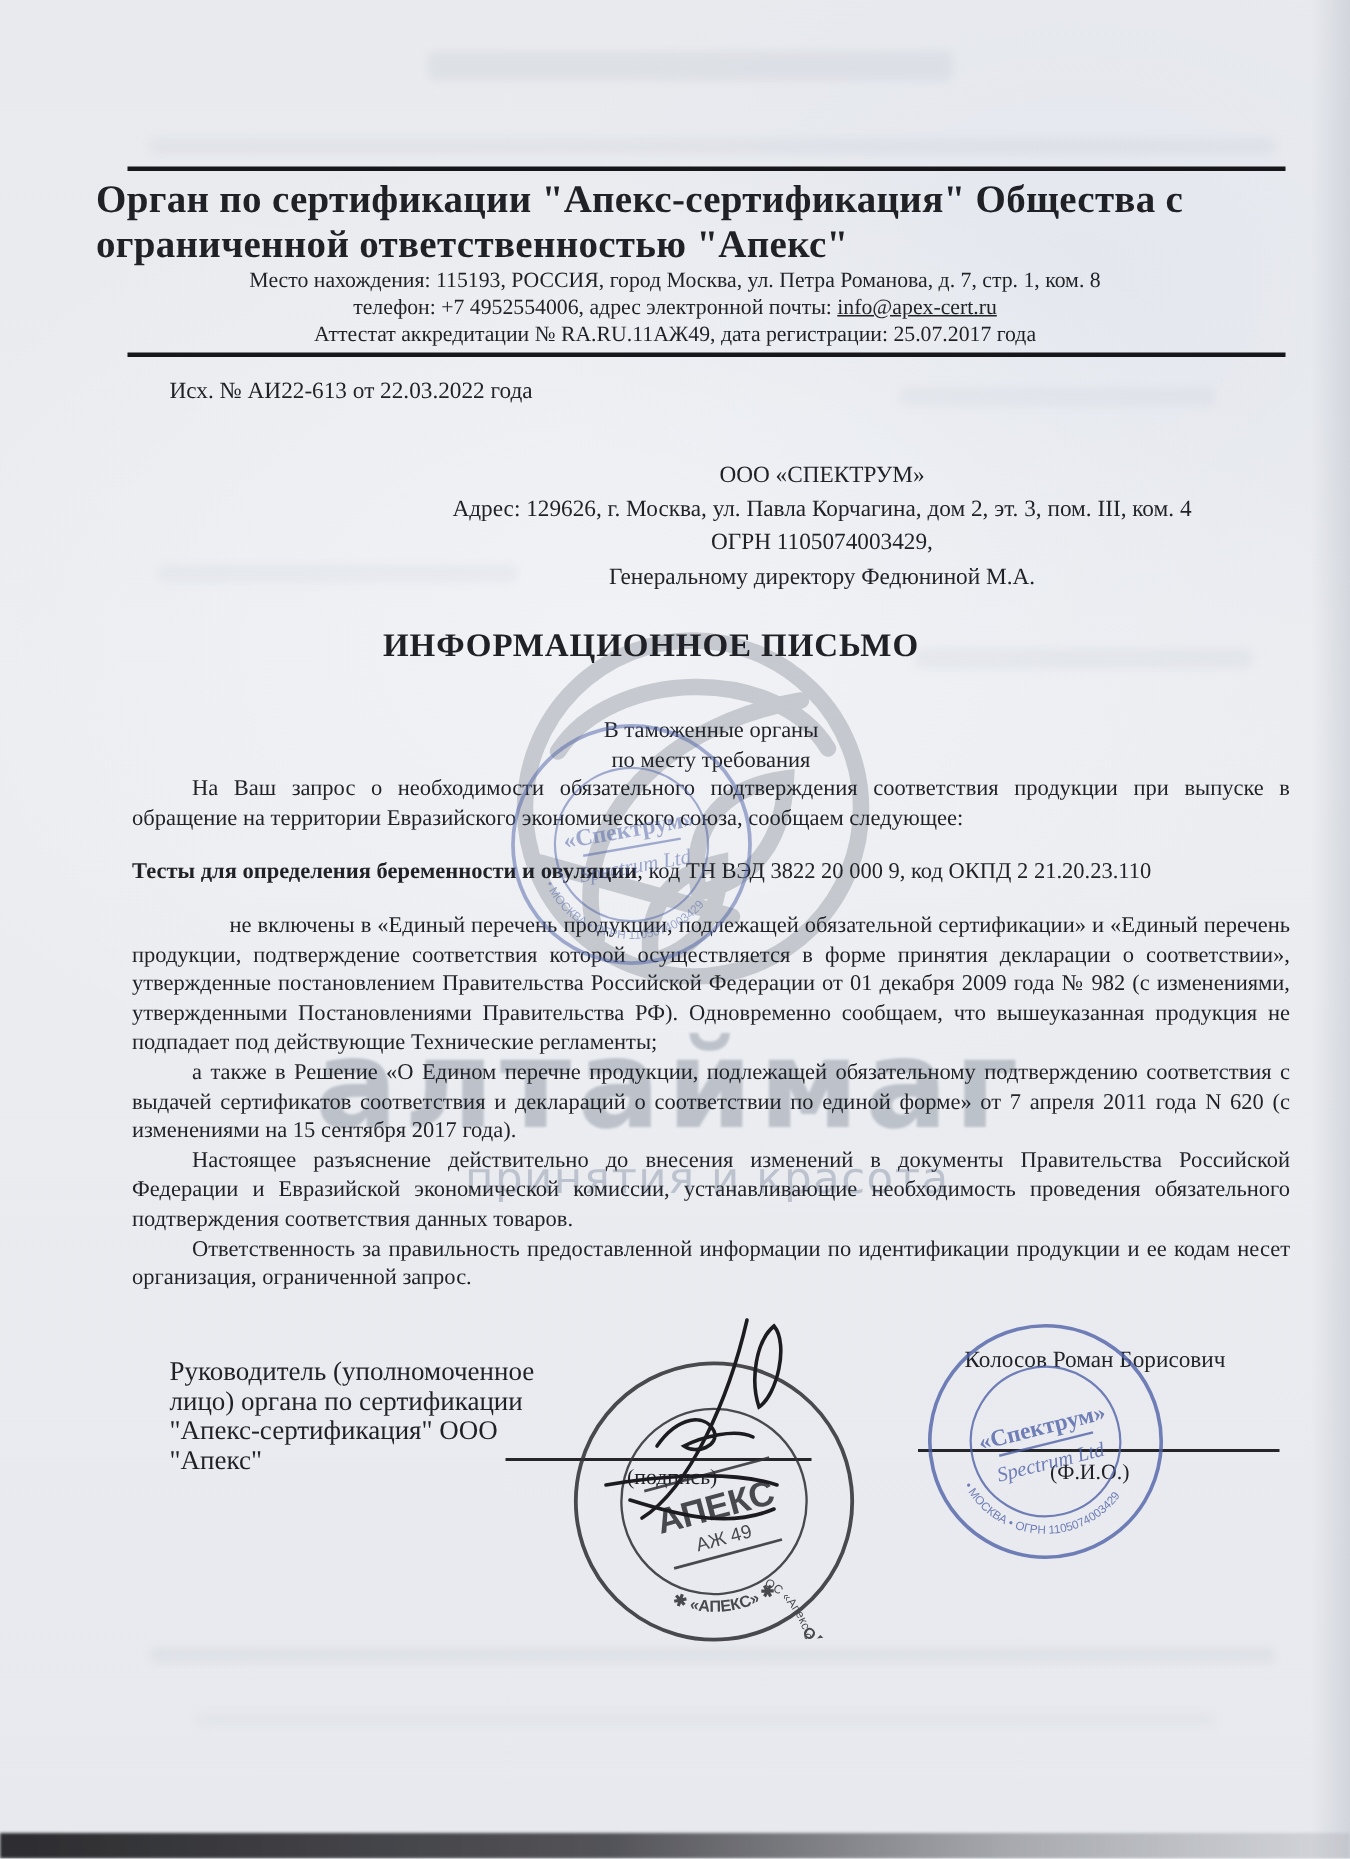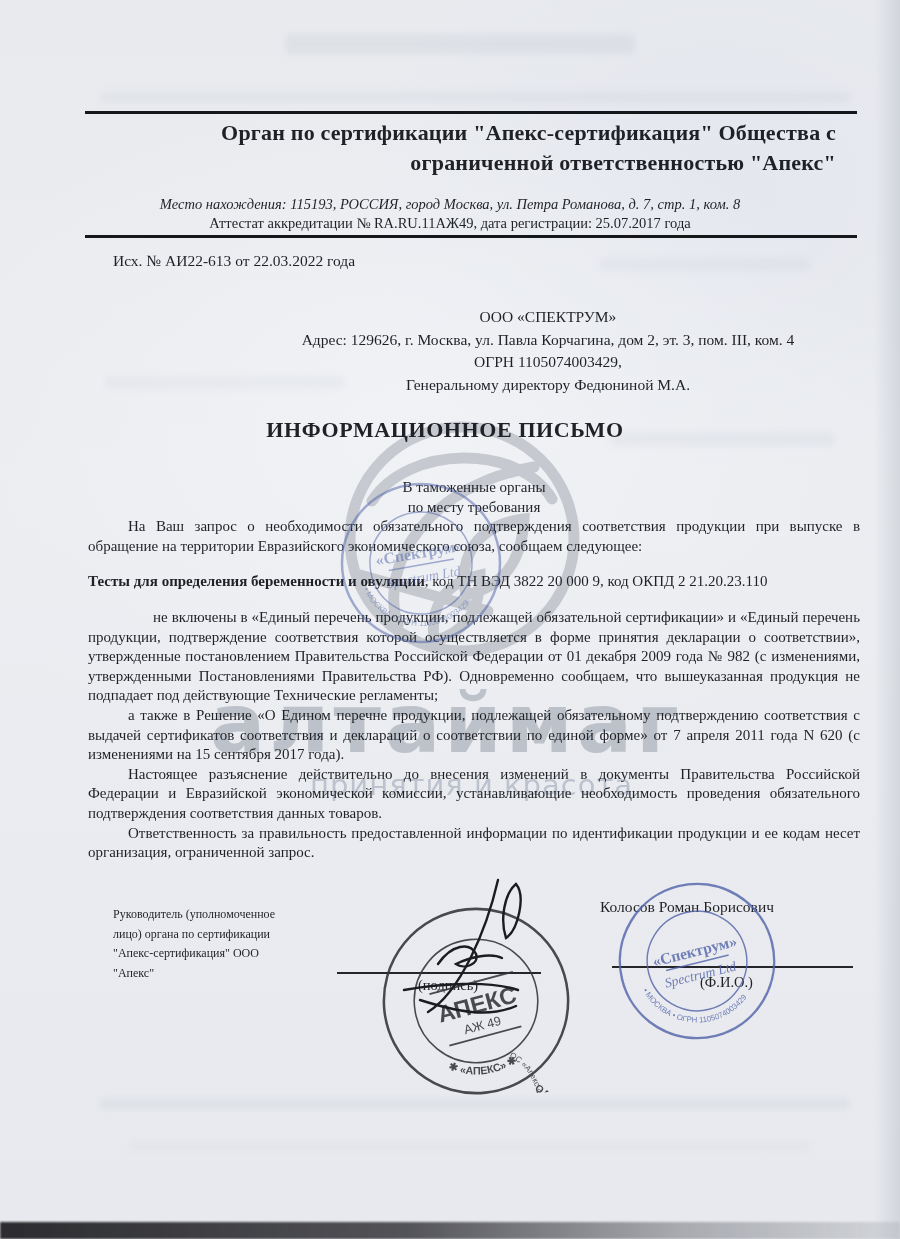--- a/index.html
+++ b/index.html
@@ -4,39 +4,39 @@
 <style>
   html,body{margin:0;padding:0;}
   body{width:900px;height:1239px;position:relative;overflow:hidden;
        background:#e9ebef;font-family:"Liberation Serif","DejaVu Serif",serif;color:#1f2126;}
   .page{position:absolute;inset:0;
     background:
       radial-gradient(ellipse 700px 500px at 45% 35%, #f0f2f6 0%, rgba(240,242,246,0) 70%),
       radial-gradient(ellipse 500px 400px at 80% 15%, #e4e7ee 0%, rgba(228,231,238,0) 70%),
       linear-gradient(180deg,#e8eaee 0%,#ebedf1 40%,#e7e9ee 100%);}
   .rule{position:absolute;background:#16171b;height:3px;}
-  .lh-title{position:absolute;left:64px;width:772px;text-align:right;
-    font-weight:bold;font-size:22px;line-height:30px;letter-spacing:.2px;}
+  .lh-title{position:absolute;left:64px;width:772px;text-align:left;
+    font-weight:bold;font-size:26px;line-height:30px;letter-spacing:.2px;}
   .lh-small{position:absolute;left:64px;width:772px;text-align:center;font-size:14.5px;line-height:18px;}
   .email{text-decoration:underline;}
   .ref{position:absolute;left:113px;top:252px;font-size:15.5px;}
   .recipient{position:absolute;left:240px;top:306px;width:616px;text-align:center;
     font-size:15.5px;line-height:22.5px;}
-  .doc-title{position:absolute;left:59px;top:417px;width:772px;text-align:center;
+  .doc-title{position:absolute;left:48px;top:417px;width:772px;text-align:center;
     font-weight:bold;font-size:22px;letter-spacing:.6px;}
   .body-text{position:absolute;left:88px;top:478px;width:772px;
     font-size:15px;line-height:19.6px;text-align:justify;}
   .body-text p{margin:0;}
   .addressee{margin-left:57px;text-align:center;}
   .ind{text-indent:40px;}
   .ind2{text-indent:65px;}
   .mt1{margin-top:16px !important;}
   .bold{font-weight:bold;}
-  .sig-left{position:absolute;left:113px;top:905px;width:270px;font-size:12px;line-height:19.5px;}
-  .sig-name{position:absolute;left:600px;top:898px;width:260px;text-align:left;font-size:15.5px;}
+  .sig-left{position:absolute;left:113px;top:905px;width:270px;font-size:18px;line-height:19.5px;}
+  .sig-name{position:absolute;left:600px;top:898px;width:260px;text-align:center;font-size:15.5px;}
   .sig-line{position:absolute;height:2px;background:#26262a;}
   .sig-caption{position:absolute;font-size:14.5px;}
   
   .wm-big{position:absolute;left:210px;top:676px;font-family:"DejaVu Sans","Liberation Sans",sans-serif;
     font-weight:bold;font-size:82px;letter-spacing:4px;color:#98a0ac;opacity:.55;
     filter:blur(.6px);pointer-events:none;}
   .wm-small{position:absolute;left:310px;top:768px;font-family:"DejaVu Sans","Liberation Sans",sans-serif;
     font-size:29px;letter-spacing:1px;color:#9fa8b8;opacity:.6;filter:blur(.5px);pointer-events:none;}
   .globe{position:absolute;left:338px;top:415px;opacity:.48;pointer-events:none;}
   
@@ -70,21 +70,22 @@
       <path d="M 22,160 L 150,196"></path>
     </g>
   </svg>
 
   <div class="wm-big">алтаймаг</div>
   <div class="wm-small">принятия и красота</div>
 
   <div class="rule" style="left:85px;top:111px;width:772px;"></div>
   <div class="lh-title" style="top:118px;">Орган по сертификации "Апекс-сертификация" Общества с</div>
   <div class="lh-title" style="top:148px;">ограниченной ответственностью "Апекс"</div>
-  <div class="lh-small" style="top:195px;font-style:italic;">Место нахождения: 115193, РОССИЯ, город Москва, ул. Петра Романова, д. 7, стр. 1, ком. 8</div>
+  <div class="lh-small" style="top:178px;">Место нахождения: 115193, РОССИЯ, город Москва, ул. Петра Романова, д. 7, стр. 1, ком. 8</div>
+  <div class="lh-small" style="top:196px;"><span>телефон: +7 4952554006, адрес электронной почты: </span><span class="email">info@apex-cert.ru</span></div>
   <div class="lh-small" style="top:214px;">Аттестат аккредитации № RA.RU.11АЖ49, дата регистрации: 25.07.2017 года</div>
   <div class="rule" style="left:85px;top:235px;width:772px;"></div>
 
   <div class="ref">Исх. № АИ22-613 от 22.03.2022 года</div>
 
   <div class="recipient">
     <div>ООО «СПЕКТРУМ»</div>
     <div>Адрес: 129626, г. Москва, ул. Павла Корчагина, дом 2, эт. 3, пом. III, ком. 4</div>
     <div>ОГРН 1105074003429,</div>
     <div>Генеральному директору Федюниной М.А.</div>

